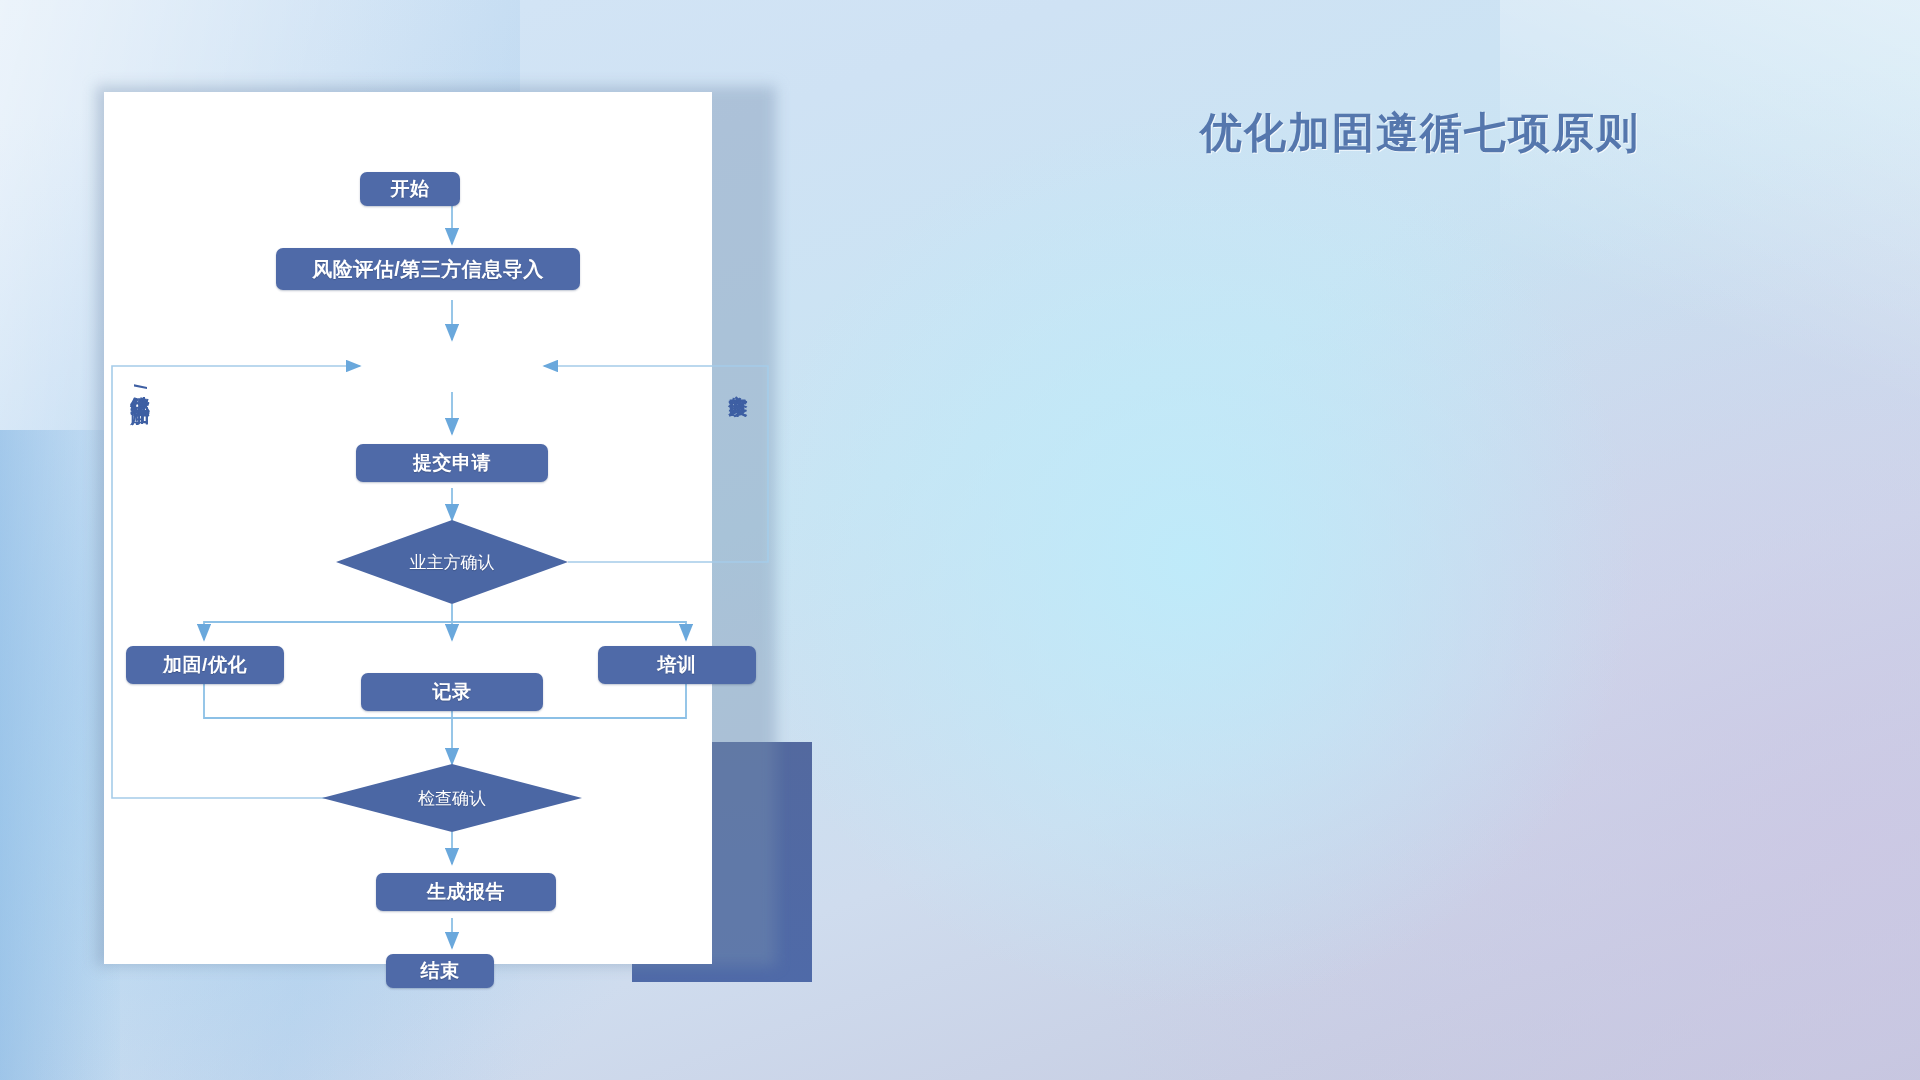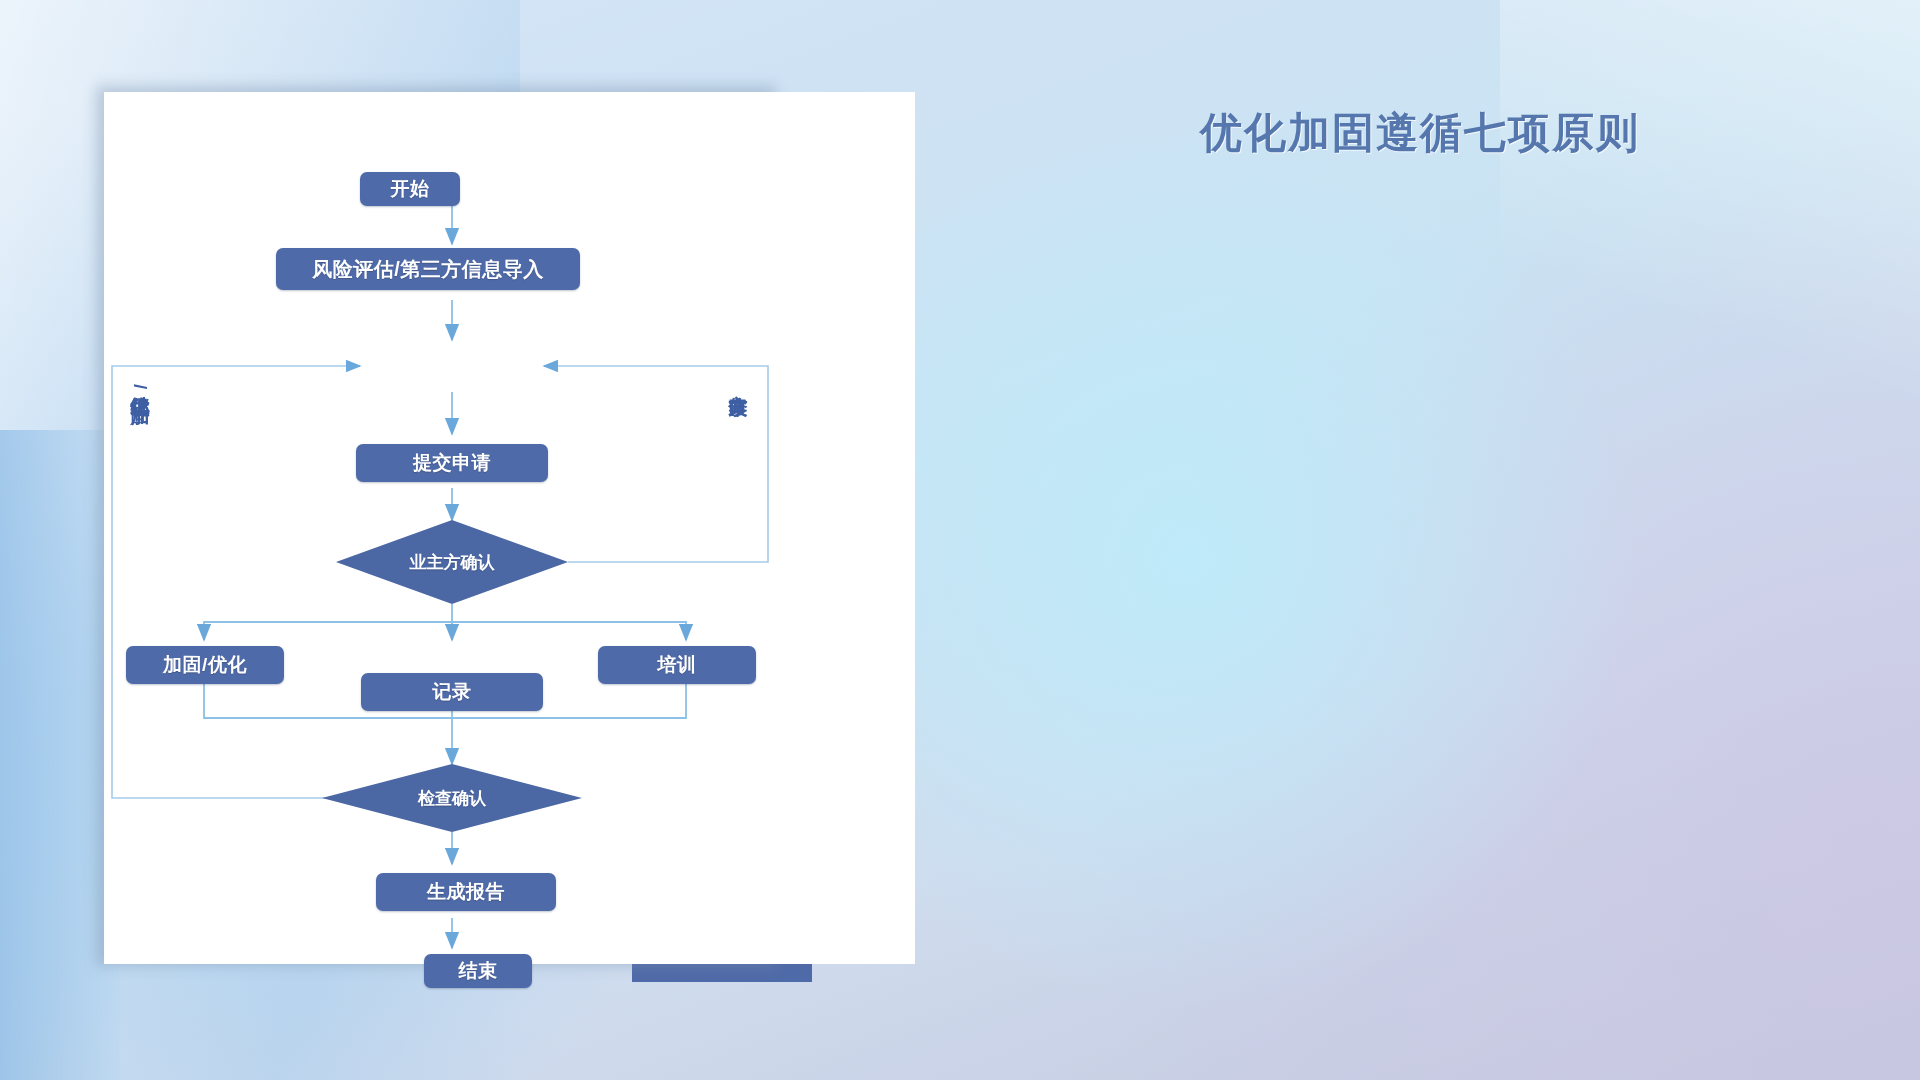--- a/index.html
+++ b/index.html
@@ -38,42 +38,42 @@
   .card-shadow-block {
     position:absolute; left:632px; top:742px; width:180px; height:240px;
     background: linear-gradient(180deg,#53699f 0%, #4f6aa8 100%);
   }
   .card-shadow-soft {
     position:absolute; left:96px; top:86px; width:680px; height:880px;
     background: rgba(120,145,175,0.40);
     filter: blur(7px);
   }
   .flow-card {
-    position:absolute; left:104px; top:92px; width:811px; height:872px;
+    position:absolute; left:104px; top:92px; width:608px; height:872px;
     background:#ffffff;
   }
 
   svg.flow-svg { position:absolute; left:0; top:0; width:672px; height:872px; }
 
   .node {
     position:absolute;
     background:#4f6aa8;
     color:#ffffff;
     border-radius:7px;
     display:flex; align-items:center; justify-content:center;
     font-weight:700;
     white-space:nowrap;
     letter-spacing:0.5px;
     text-shadow: 0 1px 1px rgba(0,0,0,0.18);
     box-shadow: 0 1px 2px rgba(40,60,100,0.30);
   }
   .diamond-label {
     position:absolute;
     display:flex; align-items:center; justify-content:center;
-    color:#ffffff; font-weight:700; white-space:nowrap;
+    color:#ffffff; font-weight:400; white-space:nowrap;
     text-shadow: 0 1px 1px rgba(0,0,0,0.18);
     pointer-events:none;
   }
   .vlabel {
     position:absolute;
     writing-mode: vertical-rl;
     color:#3e5fa3;
     font-weight:700;
     font-size:19px;
     line-height:1.05;
@@ -202,21 +202,21 @@
     </div>
 
     <div class="diamond-label" style="left:252px; top:692px; width:192px; height:28px; font-size:17px;">
       <span>检查确认</span>
     </div>
 
     <div class="node" style="left:272px; top:781px; width:180px; height:38px; font-size:19px;">
       <span>生成报告</span>
     </div>
 
-    <div class="node" style="left:282px; top:862px; width:108px; height:34px; font-size:19px;margin-left:38px;">
+    <div class="node" style="left:282px; top:862px; width:108px; height:34px; font-size:19px;">
       <span>结束</span>
     </div>
 
     <div class="vlabel" style="left:26px; top:288px; height:160px;">
       <span>继续优化/加固</span>
     </div>
 
     <div class="vlabel" style="left:624px; top:288px; height:120px;">
       <span>方案修改</span>
     </div>

